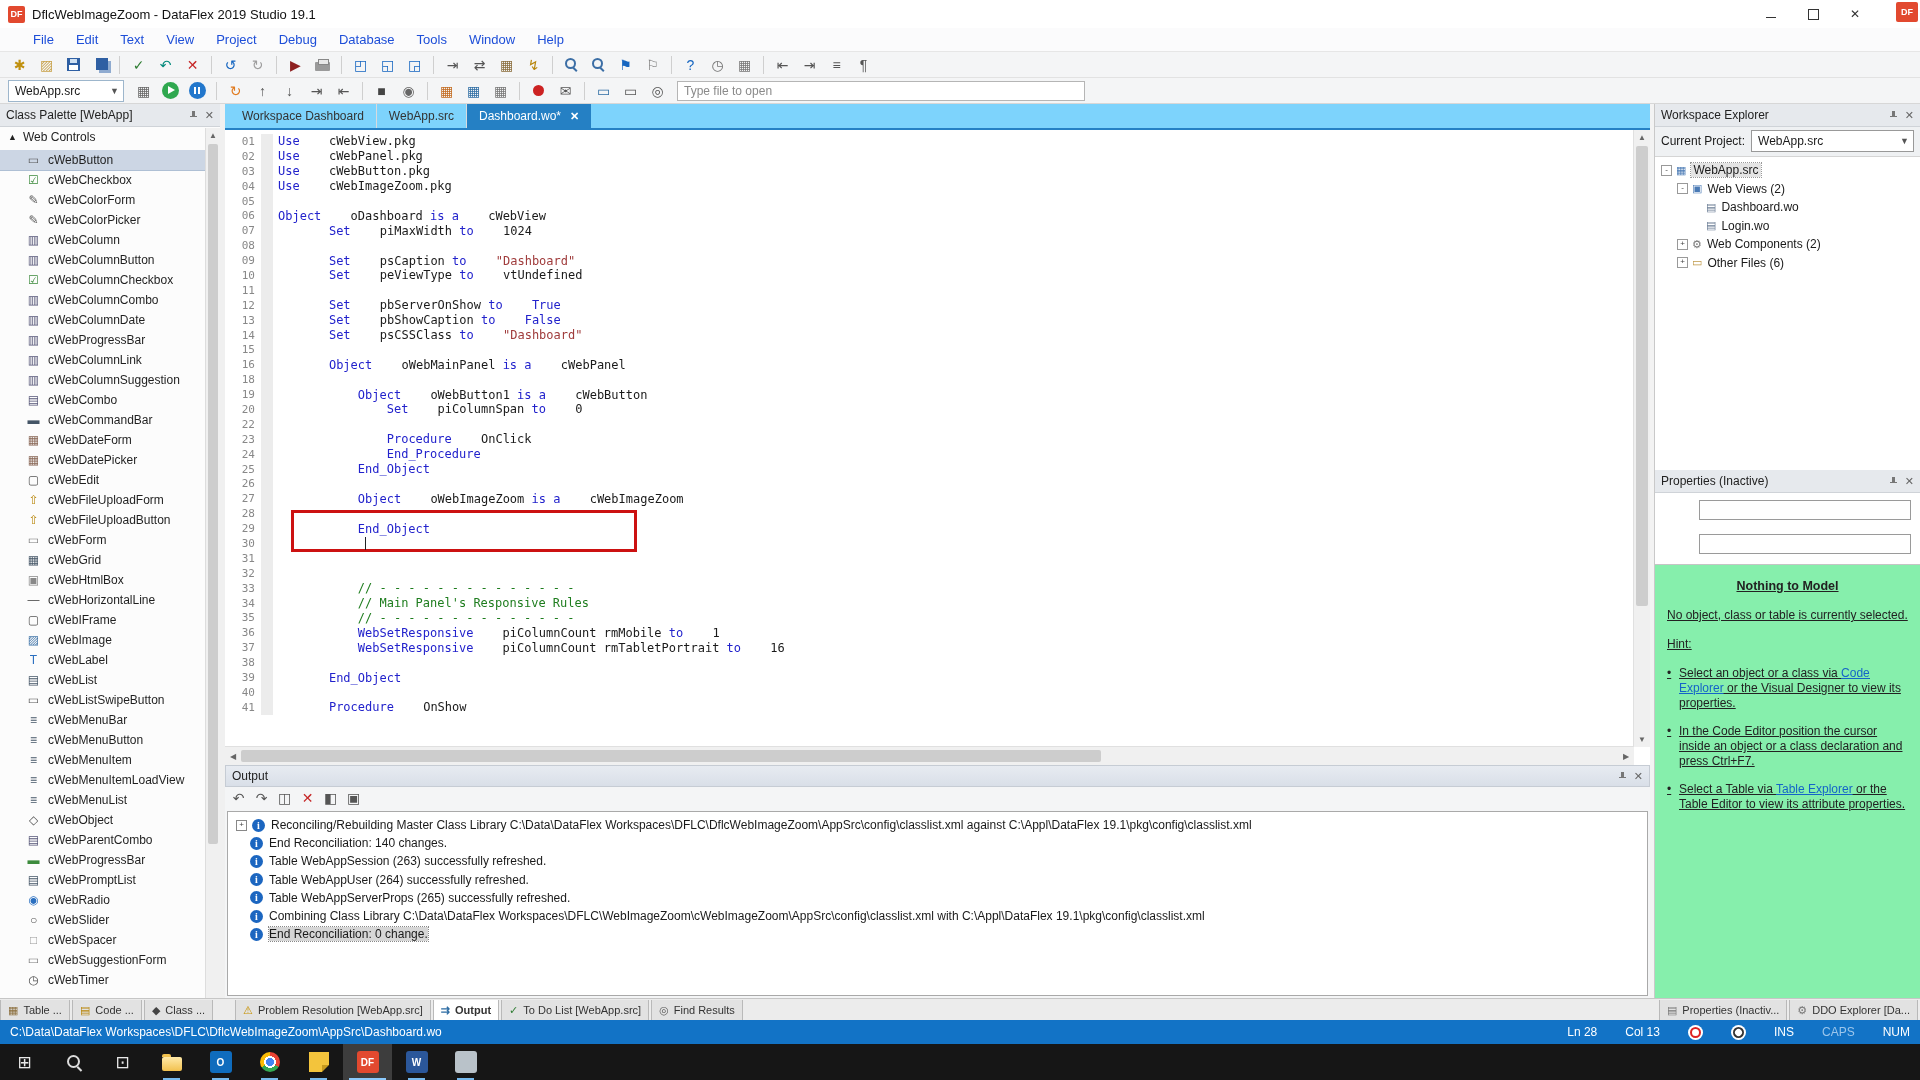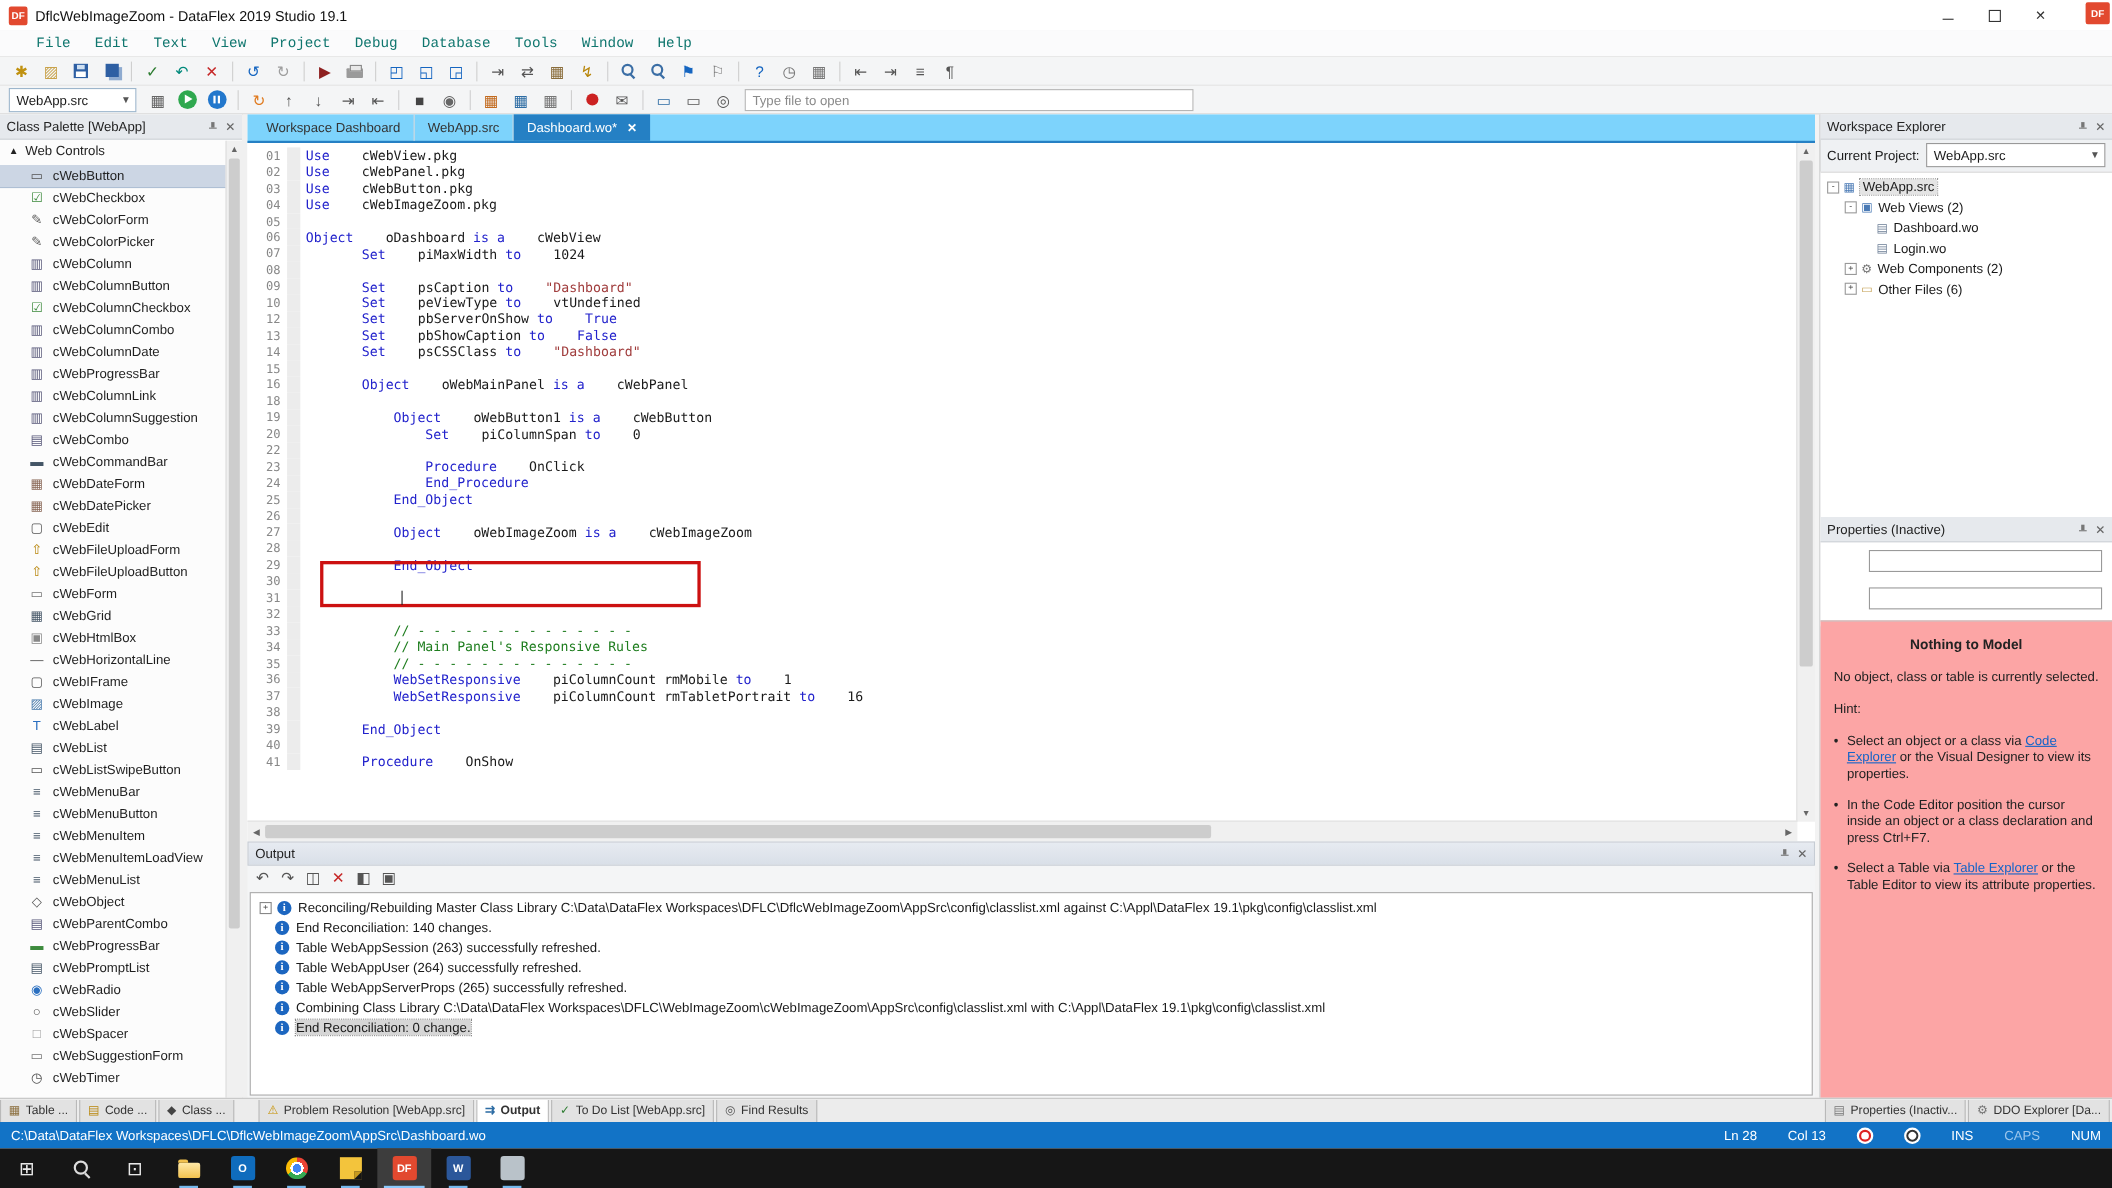--- a/index.html
+++ b/index.html
@@ -11,21 +11,21 @@
   .app-ico{width:17px;height:17px;background:#e2492f;border-radius:2px;color:#fff;font-size:9px;font-weight:bold;display:flex;align-items:center;justify-content:center;margin:0 7px 0 8px;}
   .title-text{font-size:13px;color:#111;}
   .win-controls{position:absolute;right:44px;top:0;height:28px;display:flex;}
   .win-btn{width:42px;height:28px;display:flex;align-items:center;justify-content:center;color:#333;font-size:12px;}
   .win-min{width:10px;border-bottom:1px solid #333;height:6px;}
   .win-max{width:9px;height:9px;border:1px solid #333;}
   .corner-red{position:absolute;right:2px;top:2px;width:22px;height:20px;background:#e2492f;border-radius:2px;color:#fff;font-weight:bold;font-size:9px;display:flex;align-items:center;justify-content:center;}
 
   
   .menubar{position:absolute;left:0;top:28px;width:1920px;height:24px;background:#fbfbfc;border-bottom:1px solid #e6e6e6;display:flex;align-items:center;padding-left:22px;box-sizing:border-box;}
-  .menu-item{padding:3px 11px;font-size:13px;color:#0f766e;cursor:default;font-family:Liberation Mono, monospace;}
+  .menu-item{padding:3px 11px;font-size:13px;color:#1d4ed8;cursor:default;}
 
   
   .toolbar{position:absolute;left:0;width:1920px;background:#f4f5f6;display:flex;align-items:center;box-sizing:border-box;}
   .tb1{top:52px;height:26px;border-bottom:1px solid #e2e2e2;padding-left:6px;}
   .tb2{top:78px;height:26px;border-bottom:1px solid #d7d7d7;padding-left:8px;}
   .tbtn{width:25px;height:22px;border:none;background:transparent;display:flex;align-items:center;justify-content:center;padding:0;margin:0 1px;}
   .tbtn .glyph{font-size:14px;line-height:1;}
   .tsep{width:1px;height:18px;background:#cfcfcf;margin:0 5px;}
   .proj-combo{height:20px;min-width:104px;background:#fff;border:1px solid #9db6cc;display:flex;align-items:center;justify-content:space-between;padding:0 4px 0 6px;margin-right:6px;font-size:12px;}
   .proj-combo .car{font-size:9px;color:#555;margin-left:8px;}
@@ -111,21 +111,21 @@
   .cur-proj .car{font-size:9px;color:#555;}
   .we-tree{position:absolute;left:0;top:52px;width:100%;height:414px;background:#fff;border-top:1px solid #d5d5d5;border-bottom:1px solid #d5d5d5;padding-top:4px;box-sizing:border-box;}
   .trow{height:18.5px;display:flex;align-items:center;font-size:12px;white-space:nowrap;}
   .texp{width:9px;height:9px;border:1px solid #999;font-size:8px;line-height:7px;text-align:center;color:#444;margin-right:4px;flex:0 0 9px;background:#fff;}
   .texp.none{border:none;background:transparent;}
   .ticon{margin-right:5px;font-size:11px;}
   .trow.sel .tlabel{background:#e4e4e4;outline:1px dotted #999;padding:0 2px;}
   .props-head-wrap{position:absolute;left:0;top:366px;width:100%;}
   .prop-inputs{position:absolute;left:0;top:388px;width:100%;height:72px;}
   .prop-input{position:absolute;left:44px;width:212px;height:20px;background:#fff;border:1px solid #9a9a9a;box-sizing:border-box;}
-  .prop-hint{position:absolute;left:0;top:460px;right:0;bottom:0;background:#fca5a5;border-top:1px solid #c5c5c5;padding:14px 12px 0 12px;font-size:12px;color:#222;line-height:15px;}
+  .prop-hint{position:absolute;left:0;top:460px;right:0;bottom:0;background:#86efac;border-top:1px solid #c5c5c5;padding:14px 12px 0 12px;font-size:12px;color:#222;line-height:15px;text-decoration:underline;}
   .prop-hint .nt{font-weight:bold;text-align:center;font-size:12.5px;margin-bottom:14px;}
   .prop-hint p{margin:0 0 14px 0;}
   .hint-li{display:flex;margin-bottom:13px;}
   .hint-li .bullet{flex:0 0 12px;}
   .hlink{color:#1464c8;text-decoration:underline;}
 
   
   .dockstrip{position:absolute;left:0;top:998px;width:1920px;height:22px;background:#ececec;border-top:1px solid #c6c6c6;display:flex;align-items:flex-start;box-sizing:border-box;}
   .dtab{height:20px;margin-top:1px;display:flex;align-items:center;padding:0 7px;border:1px solid #b9b9b9;border-top:none;background:#e2e2e2;font-size:11px;color:#333;margin-right:2px;white-space:nowrap;}
   .dtab .dico{margin-right:5px;font-size:11px;line-height:1;}
@@ -576,20 +576,21 @@
           <div class="cline"><span class="lnum">01</span><span class="lgut"></span><span class="ctext"><span class="tk-k">Use</span><span class="tk-t"> cWebView.pkg</span></span></div>
           <div class="cline"><span class="lnum">02</span><span class="lgut"></span><span class="ctext"><span class="tk-k">Use</span><span class="tk-t"> cWebPanel.pkg</span></span></div>
           <div class="cline"><span class="lnum">03</span><span class="lgut"></span><span class="ctext"><span class="tk-k">Use</span><span class="tk-t"> cWebButton.pkg</span></span></div>
           <div class="cline"><span class="lnum">04</span><span class="lgut"></span><span class="ctext"><span class="tk-k">Use</span><span class="tk-t"> cWebImageZoom.pkg</span></span></div>
           <div class="cline"><span class="lnum">05</span><span class="lgut"></span><span class="ctext"></span></div>
           <div class="cline"><span class="lnum">06</span><span class="lgut"></span><span class="ctext"><span class="tk-k">Object</span><span class="tk-t"> oDashboard </span><span class="tk-k">is a</span><span class="tk-t"> cWebView</span></span></div>
           <div class="cline"><span class="lnum">07</span><span class="lgut"></span><span class="ctext"><span class="tk-t">    </span><span class="tk-k">Set</span><span class="tk-t"> piMaxWidth </span><span class="tk-k">to</span><span class="tk-t"> 1024</span></span></div>
           <div class="cline"><span class="lnum">08</span><span class="lgut"></span><span class="ctext"></span></div>
           <div class="cline"><span class="lnum">09</span><span class="lgut"></span><span class="ctext"><span class="tk-t">    </span><span class="tk-k">Set</span><span class="tk-t"> psCaption </span><span class="tk-k">to</span><span class="tk-t"> </span><span class="tk-str">"Dashboard"</span></span></div>
           <div class="cline"><span class="lnum">10</span><span class="lgut"></span><span class="ctext"><span class="tk-t">    </span><span class="tk-k">Set</span><span class="tk-t"> peViewType </span><span class="tk-k">to</span><span class="tk-t"> vtUndefined</span></span></div>
+          <div class="cline"><span class="lnum">11</span><span class="lgut"></span><span class="ctext"></span></div>
           <div class="cline"><span class="lnum">12</span><span class="lgut"></span><span class="ctext"><span class="tk-t">    </span><span class="tk-k">Set</span><span class="tk-t"> pbServerOnShow </span><span class="tk-k">to</span><span class="tk-t"> </span><span class="tk-k">True</span></span></div>
           <div class="cline"><span class="lnum">13</span><span class="lgut"></span><span class="ctext"><span class="tk-t">    </span><span class="tk-k">Set</span><span class="tk-t"> pbShowCaption </span><span class="tk-k">to</span><span class="tk-t"> </span><span class="tk-k">False</span></span></div>
           <div class="cline"><span class="lnum">14</span><span class="lgut"></span><span class="ctext"><span class="tk-t">    </span><span class="tk-k">Set</span><span class="tk-t"> psCSSClass </span><span class="tk-k">to</span><span class="tk-t"> </span><span class="tk-str">"Dashboard"</span></span></div>
           <div class="cline"><span class="lnum">15</span><span class="lgut"></span><span class="ctext"></span></div>
           <div class="cline"><span class="lnum">16</span><span class="lgut"></span><span class="ctext"><span class="tk-t">    </span><span class="tk-k">Object</span><span class="tk-t"> oWebMainPanel </span><span class="tk-k">is a</span><span class="tk-t"> cWebPanel</span></span></div>
           <div class="cline"><span class="lnum">18</span><span class="lgut"></span><span class="ctext"></span></div>
           <div class="cline"><span class="lnum">19</span><span class="lgut"></span><span class="ctext"><span class="tk-t">        </span><span class="tk-k">Object</span><span class="tk-t"> oWebButton1 </span><span class="tk-k">is a</span><span class="tk-t"> cWebButton</span></span></div>
           <div class="cline"><span class="lnum">20</span><span class="lgut"></span><span class="ctext"><span class="tk-t">            </span><span class="tk-k">Set</span><span class="tk-t"> piColumnSpan </span><span class="tk-k">to</span><span class="tk-t"> 0</span></span></div>
           <div class="cline"><span class="lnum">22</span><span class="lgut"></span><span class="ctext"></span></div>
           <div class="cline"><span class="lnum">23</span><span class="lgut"></span><span class="ctext"><span class="tk-t">            </span><span class="tk-k">Procedure</span><span class="tk-t"> OnClick</span></span></div>

